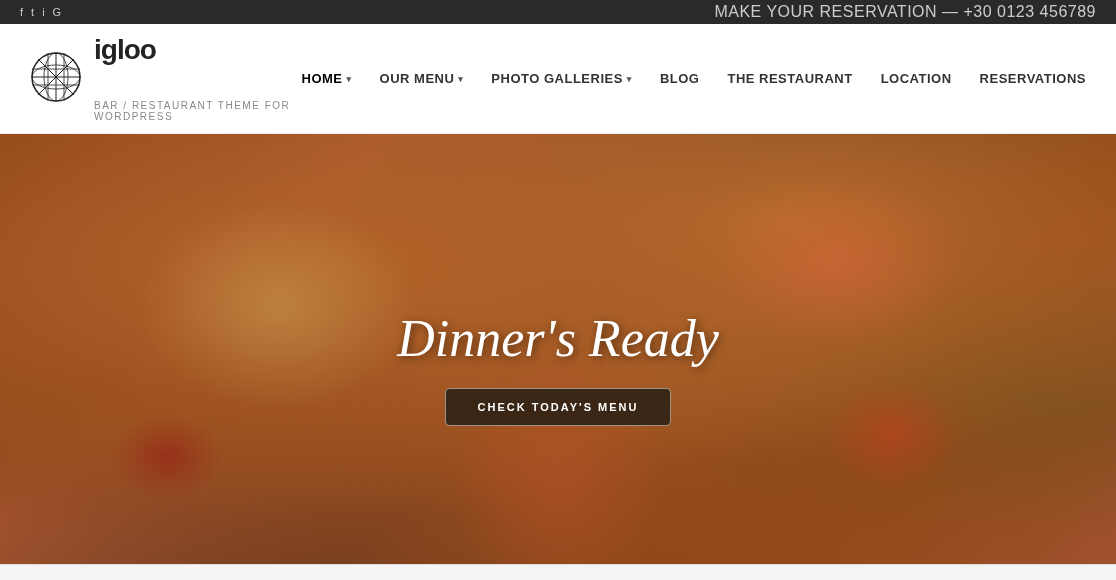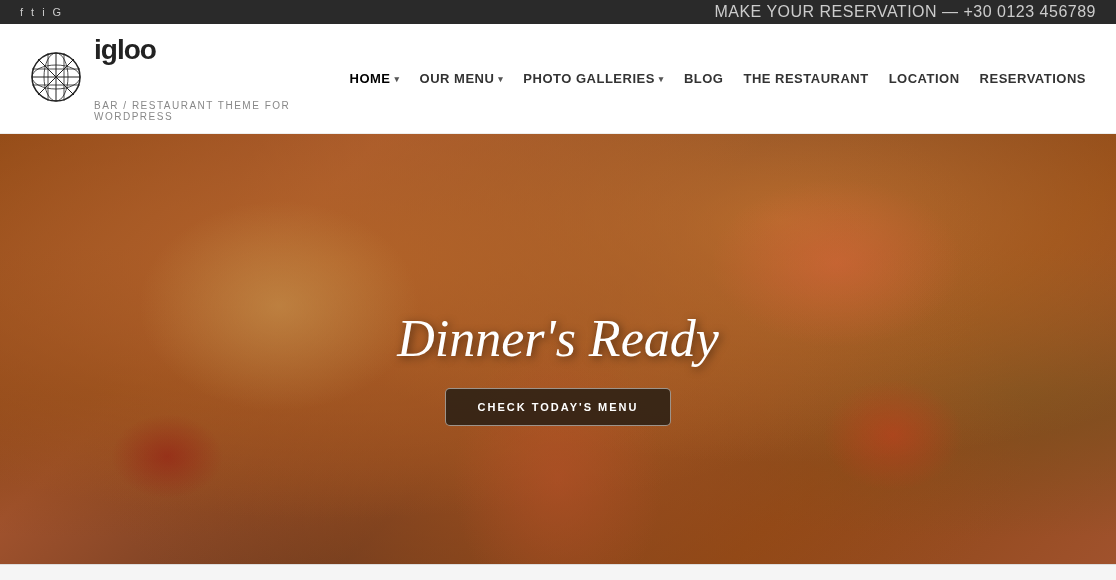--- a/index.html
+++ b/index.html
@@ -66,21 +66,21 @@
     .logo-tagline {
       font-size: 10px;
       color: #888;
       letter-spacing: 1.5px;
       text-transform: uppercase;
       margin-top: 0;
     }
     .nav {
       display: flex;
       align-items: center;
-      gap: 20px;
+      gap: 28px;
     }
     .nav-item {
       font-size: 13px;
       font-weight: bold;
       color: #333;
       text-transform: uppercase;
       letter-spacing: 0.5px;
       cursor: pointer;
       display: flex;
       align-items: center;

